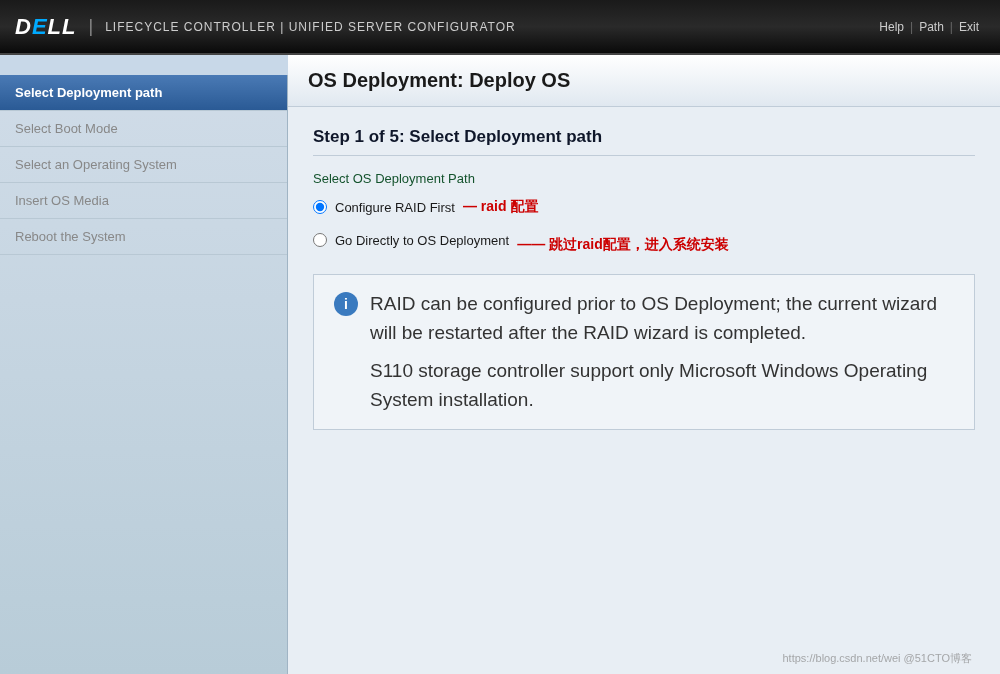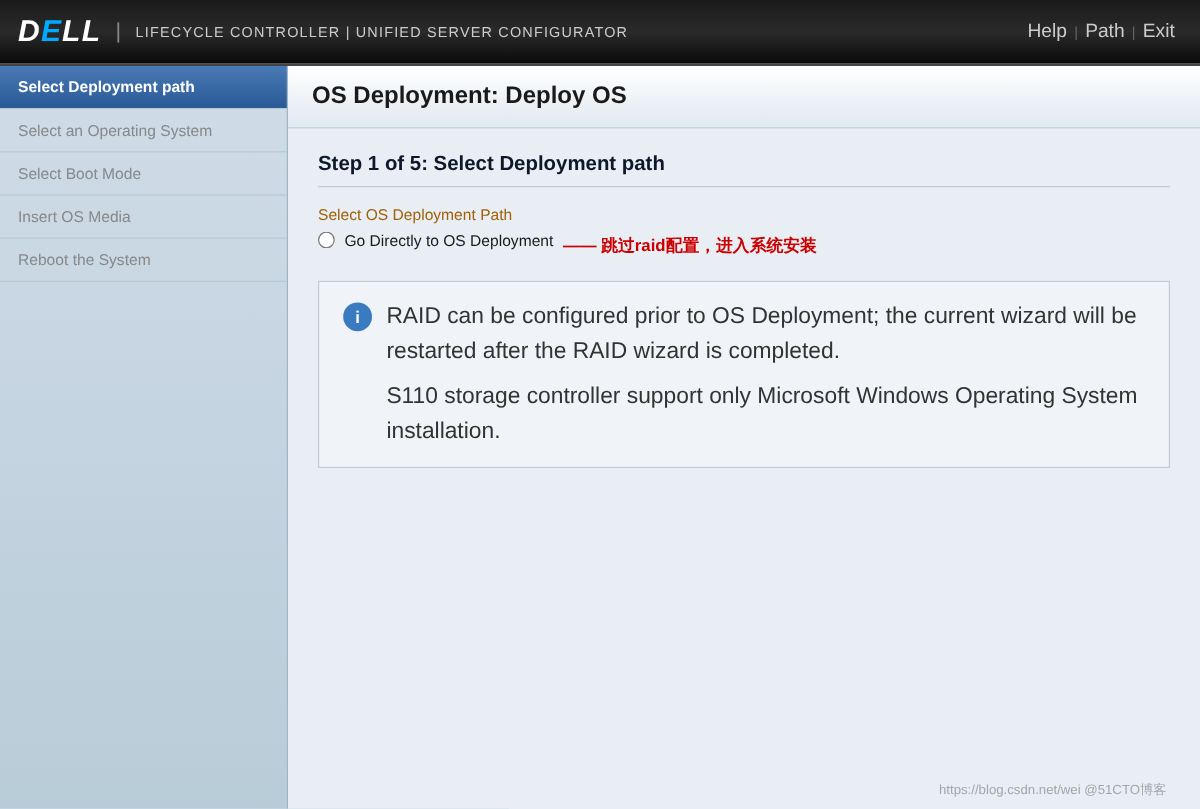--- a/index.html
+++ b/index.html
@@ -27,37 +27,38 @@
     }
     #header .nav-links {
       margin-left: auto;
       display: flex;
       gap: 0;
       align-items: center;
     }
     #header .nav-links a {
       color: #ccc;
       text-decoration: none;
-      font-size: 16px;
+      font-size: 12px;
       padding: 0 6px;
     }
     #header .nav-links .sep { color: #666; font-size: 12px; }
 
     
     #main {
       display: flex;
       height: calc(674px - 55px);
     }
 
     
     #sidebar {
-      width: 240px;
+      width: 288px;
       background: linear-gradient(180deg, #d0dce8 0%, #b8ccd8 100%);
       border-right: 1px solid #a0b4c4;
       padding-top: 0;
+      margin-top: 20px;
     }
     .sidebar-item {
       padding: 10px 15px;
       font-size: 13px;
       cursor: pointer;
       border-bottom: 1px solid #b8c8d4;
       color: #444;
     }
     .sidebar-item.active {
       background: linear-gradient(180deg, #4a7ab5 0%, #2a5a95 100%);
@@ -96,21 +97,22 @@
       font-size: 17px;
       font-weight: bold;
       color: #0f172a;
       margin-bottom: 15px;
       padding-bottom: 8px;
       border-bottom: 1px solid #c0ccd8;
     }
 
     .section-label {
       font-size: 13px;
-      color: #a16207;
+      color: #14532d;
+      margin-bottom: 12px;
     }
 
     .radio-group {
       margin-bottom: 20px;
     }
     .radio-option {
       display: flex;
       align-items: center;
       margin-bottom: 10px;
       gap: 8px;
@@ -175,21 +177,21 @@
       bottom: 8px;
       right: 28px;
       font-size: 11px;
       color: #888;
       opacity: 0.7;
     }
 
     
     .dell-logo-text {
       color: white;
-      font-size: 25px;
+      font-size: 22px;
       font-weight: 900;
       font-style: italic;
       font-family: Arial, sans-serif;
       letter-spacing: 1px;
     }
     .dell-logo-text .e-char { color: #00aaff; }
   </style>
 </head>
 <body>
 
@@ -205,36 +207,41 @@
     <a href="#">Path</a>
     <span class="sep"> | </span>
     <a href="#">Exit</a>
   </div>
 </div>
 
 <div id="main">
 
   <div id="sidebar">
     <div class="sidebar-item active">Select Deployment path</div>
+    <div class="sidebar-item inactive">Select Boot Mode</div>
     <div class="sidebar-item inactive">Select an Operating System</div>
-    <div class="sidebar-item inactive">Select Boot Mode</div>
     <div class="sidebar-item inactive">Insert OS Media</div>
     <div class="sidebar-item inactive">Reboot the System</div>
   </div>
 
   <div id="content">
     <div id="content-header">
       <h1>OS Deployment: Deploy OS</h1>
     </div>
     <div id="content-body">
       <div class="step-title">Step 1 of 5: Select Deployment path</div>
       <div class="section-label">Select OS Deployment Path</div>
 
       <div class="radio-group">
 
+        <div class="radio-option">
+          <input type="radio" name="deployment" id="configure-raid" checked="" style="">
+          <label for="configure-raid">Configure RAID First</label>
+          <span class="annotation-text">— raid 配置</span>
+        </div>
 
         <div class="radio-option">
           <input type="radio" name="deployment" id="go-directly" style="">
           <label for="go-directly">Go Directly to OS Deployment</label>
           <span class="annotation-text-long">——   跳过raid配置，进入系统安装</span>
         </div>
       </div>
 
       <div class="info-box">
         <div class="info-icon">i</div>

